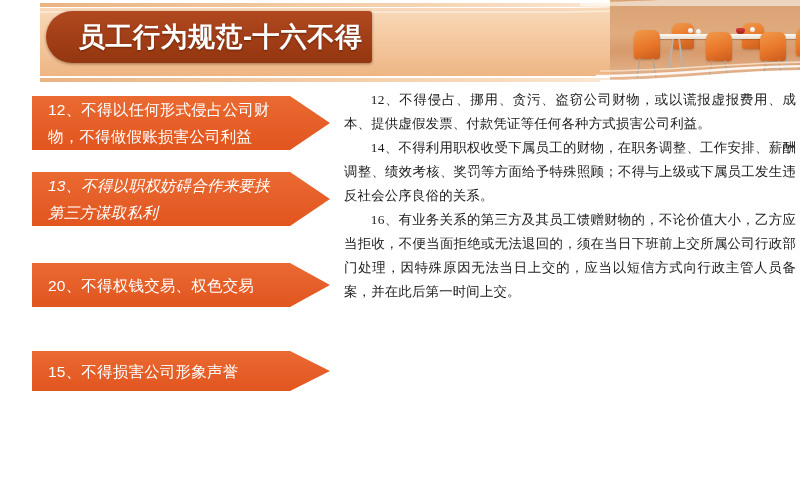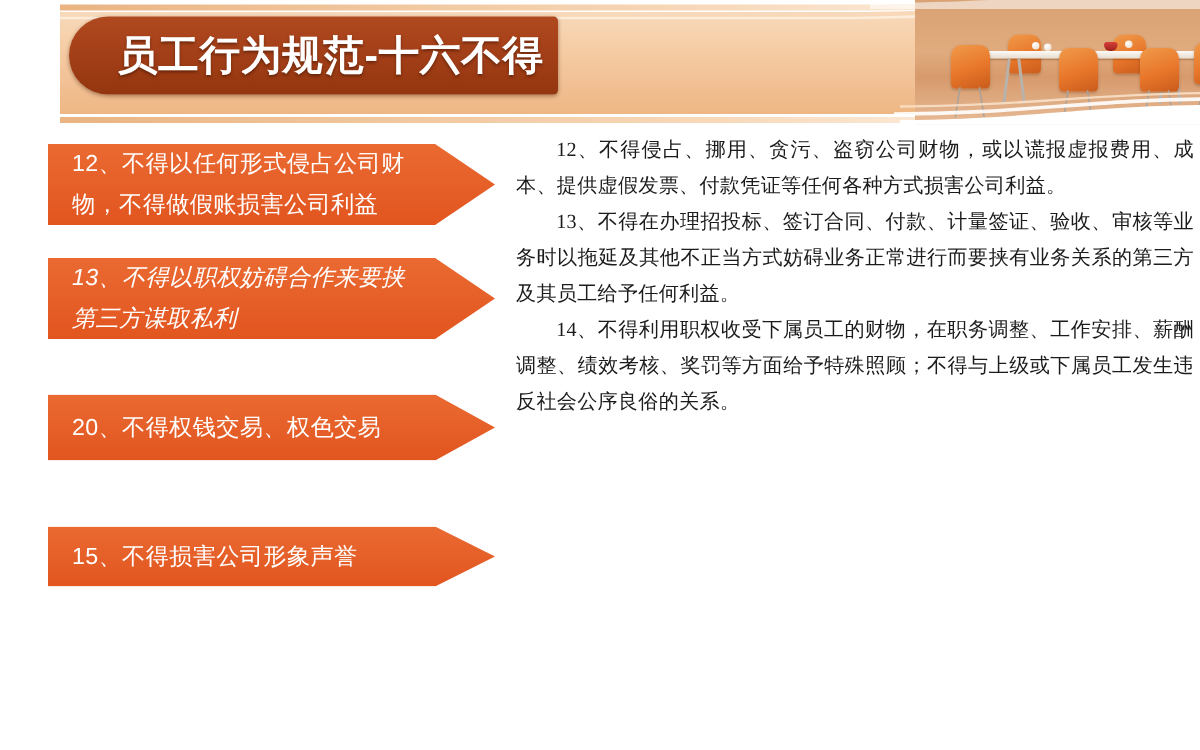--- a/index.html
+++ b/index.html
@@ -233,15 +233,15 @@
   </div>
 
   <div class="arrow-item" style="top:268px; height:40px;">
     <span class="arrow-label">15、不得损害公司形象声誉</span>
   </div>
 
 </div>
 
 <div id="right-col">
   <p class="para">12、不得侵占、挪用、贪污、盗窃公司财物，或以谎报虚报费用、成本、提供虚假发票、付款凭证等任何各种方式损害公司利益。</p>
-  <p class="para">13、不得在办理招投标、签订合同、付款、计量签证、验收、审核等业务时以拖延及其他不正当方式妨碍业务正常进行而要挟有业务关系的第三方及其员工给予任何利益。</p>
   <p class="para">14、不得利用职权收受下属员工的财物，在职务调整、工作安排、薪酬调整、绩效考核、奖罚等方面给予特殊照顾；不得与上级或下属员工发生违反社会公序良俗的关系。</p>
+  <p class="para">16、有业务关系的第三方及其员工馈赠财物的，不论价值大小，乙方应当拒收，不便当面拒绝或无法退回的，须在当日下班前上交所属公司行政部门处理，因特殊原因无法当日上交的，应当以短信方式向行政主管人员备案，并在此后第一时间上交。</p>
 </div>
 
 </body></html>

